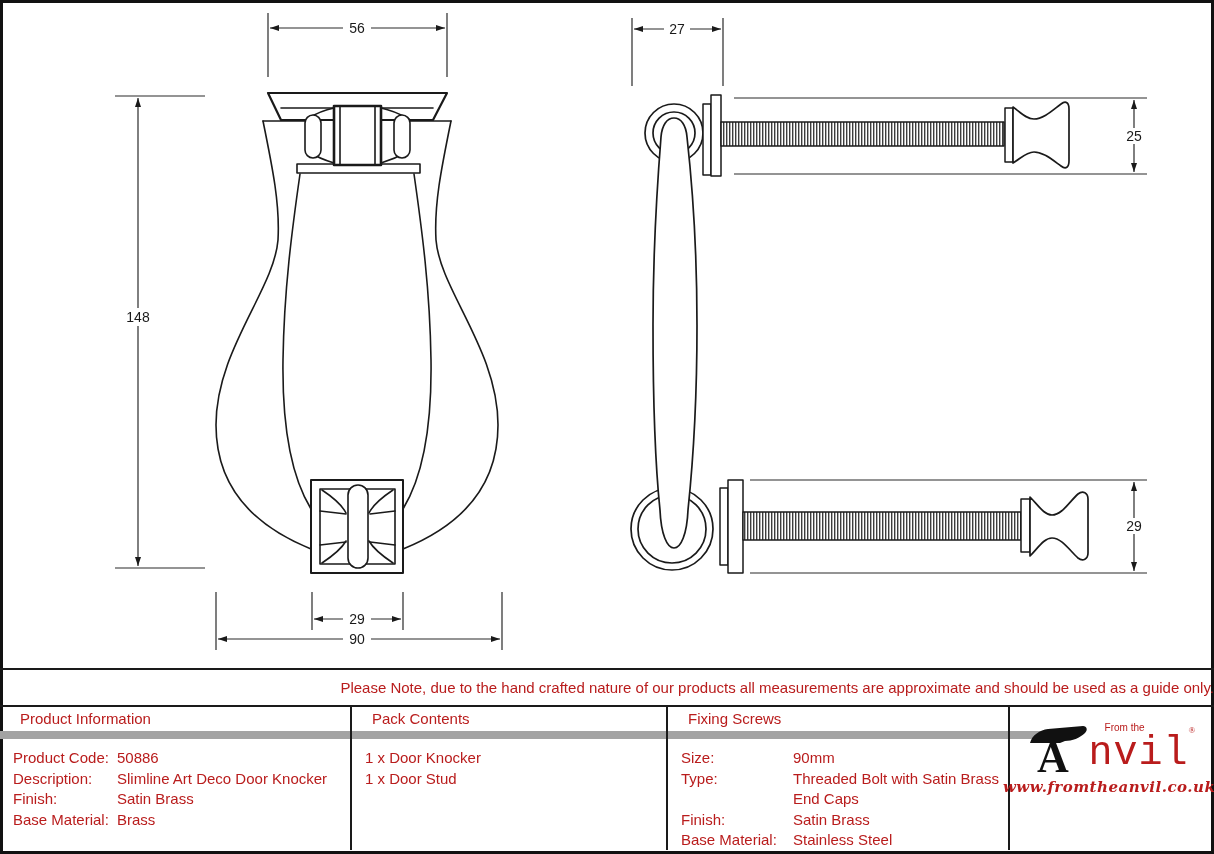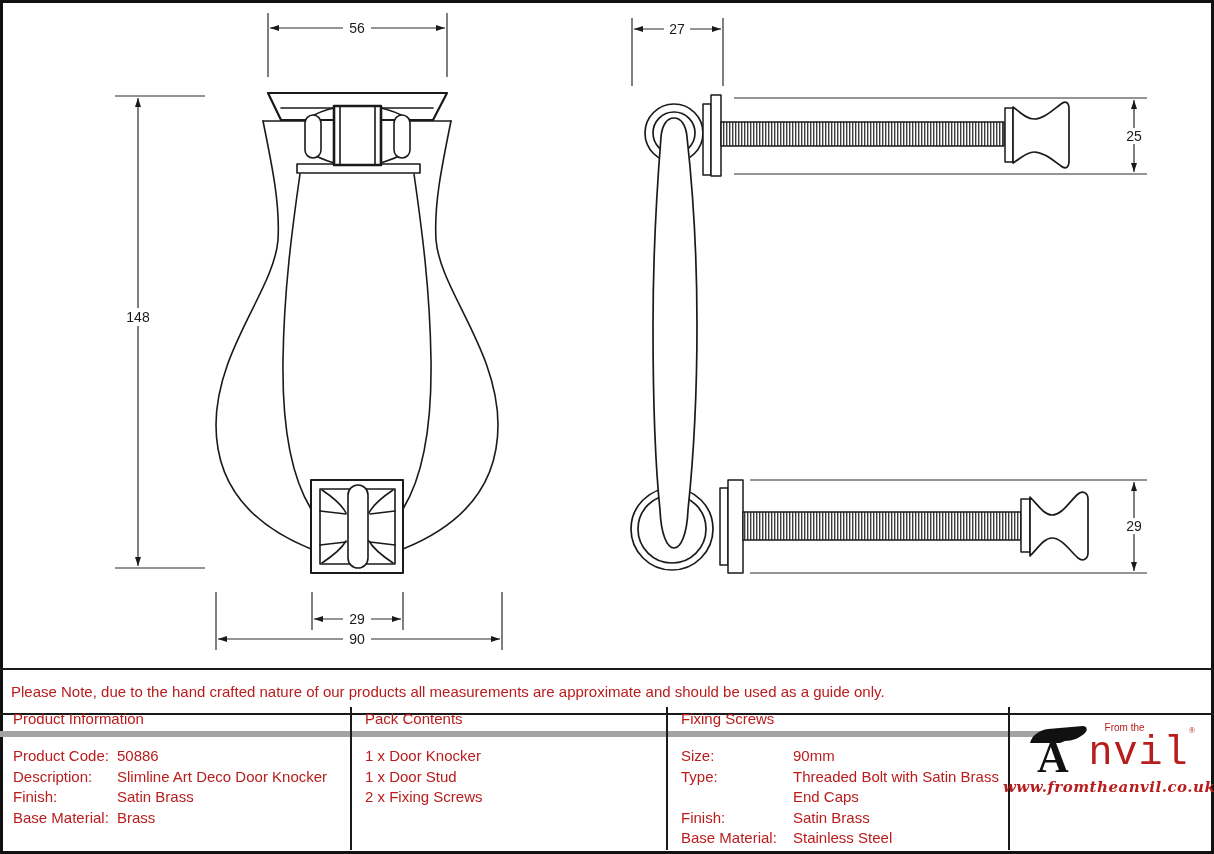--- a/index.html
+++ b/index.html
@@ -1,31 +1,31 @@
 <!DOCTYPE html>
 <html><head>
 <meta charset="utf-8">
 <style>
   html,body{margin:0;padding:0;background:#fff;}
   #sheet{position:relative;width:1214px;height:854px;background:#fff;
          font-family:"Liberation Sans", sans-serif;color:#b91c1c;overflow:hidden;}
   #drawing-svg{position:absolute;left:0;top:0;}
   .dim-text{font-family:"Liberation Sans", sans-serif;font-size:14px;fill:#1a1a1a;}
   
-  #note-row{position:absolute;left:0;top:668px;width:1214px;height:47px;box-sizing:border-box;
+  #note-row{position:absolute;left:0;top:668px;width:1214px;height:39px;box-sizing:border-box;
             border-top:2.5px solid #1a1a1a;border-bottom:2.5px solid #1a1a1a;
-            display:flex;align-items:center;padding-left:11px;font-size:15px;}
+            display:flex;align-items:center;padding-left:11px;font-size:15px;justify-content:flex-end;}
   #info-table{position:absolute;left:0;top:707px;width:1214px;height:143px;}
   .col{position:absolute;top:0;height:143px;box-sizing:border-box;}
   #col-product{left:0;width:350px;}
   #col-pack{left:350px;width:316px;border-left:2px solid #1a1a1a;}
   #col-fixing{left:666px;width:378px;border-left:2px solid #1a1a1a;}
   #col-logo{left:1008px;width:206px;border-left:2px solid #1a1a1a;}
-  .hdr{height:24px;line-height:23px;padding-left:13px;font-size:15px;
-       border-bottom:6px solid #a3a3a3;}
+  .hdr{height:24px;line-height:23px;padding-left:20px;font-size:15px;
+       border-bottom:8px solid #a3a3a3;}
   .tbody{padding:9px 0 0 13px;font-size:15px;line-height:20.6px;}
   .kv{display:grid;grid-template-columns:104px auto;}
   #col-fixing .kv{grid-template-columns:112px auto;}
   
   #logo-box{display:flex;flex-direction:column;align-items:center;padding-top:16px;}
   #logo-row{display:flex;align-items:flex-end;}
   #logo-right{display:flex;flex-direction:column;line-height:1;}
   .from-the{font-family:Liberation Sans, sans-serif;font-size:10px;margin:0 0 1px 14px;}
   .brand-rest{font-family:Liberation Mono, monospace;font-size:40px;letter-spacing:1px;margin-left:-2px;}
   .reg-mark{font-family:"Liberation Serif", serif;font-size:9px;align-self:flex-start;margin-top:2px;}
@@ -195,21 +195,20 @@
           <span>Brass</span>
         </div>
       </div>
     </div>
 
     <div class="col" id="col-pack">
       <div class="hdr">Pack Contents</div>
       <div class="tbody">
         <div>1 x Door Knocker</div>
         <div>1 x Door Stud</div>
-        <div>2 x Fixing Screws</div>
       </div>
     </div>
 
     <div class="col" id="col-fixing">
       <div class="hdr">Fixing Screws</div>
       <div class="tbody">
         <div class="kv">
           <span>Size:</span>
           <span>90mm</span>
         </div>

